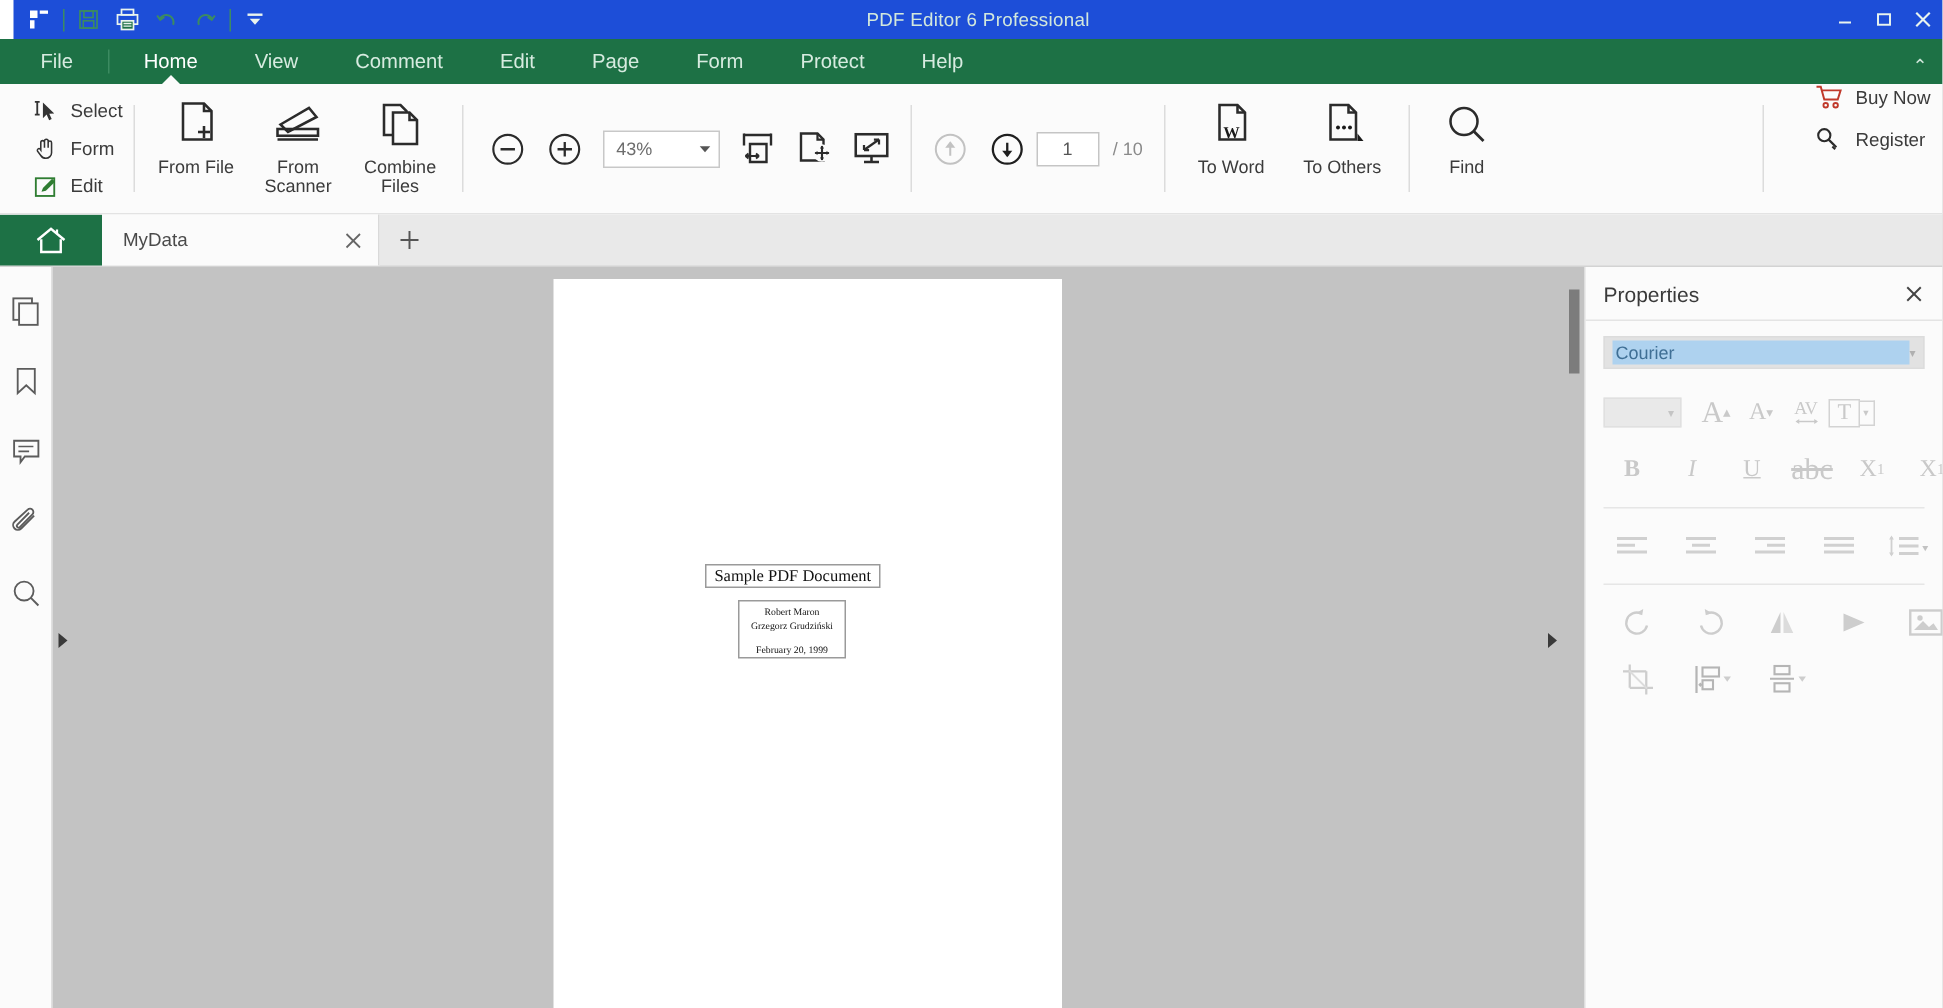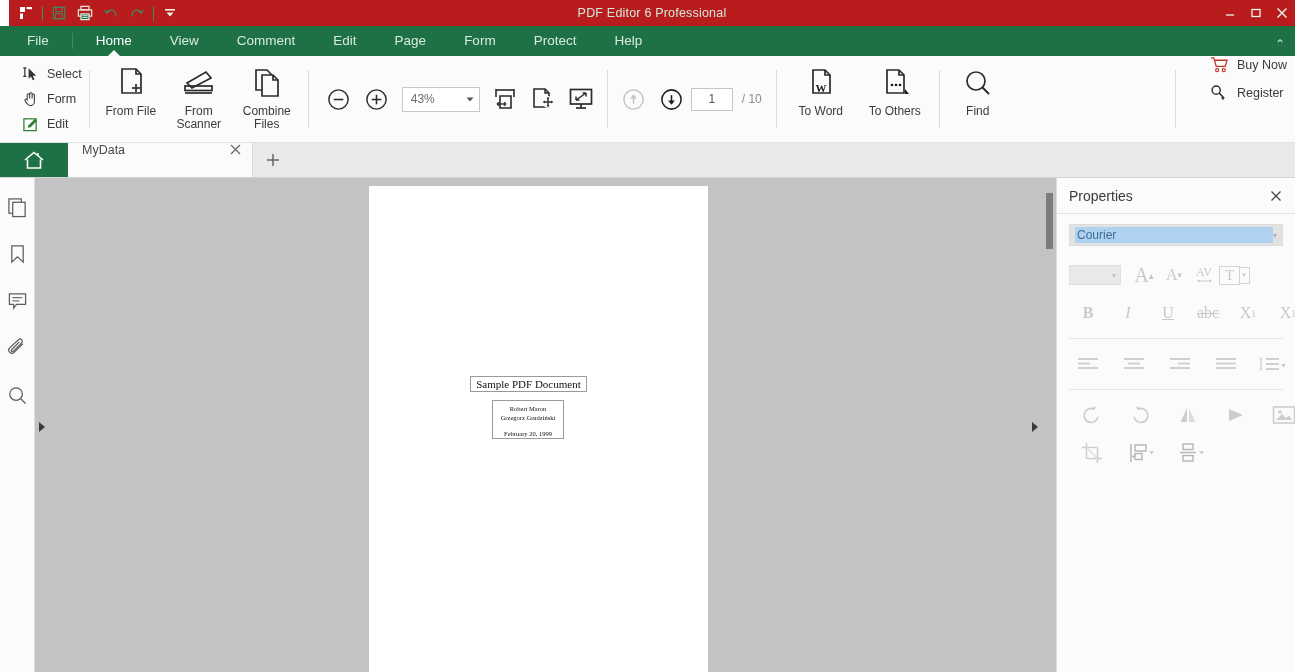--- a/index.html
+++ b/index.html
@@ -8,21 +8,21 @@
     width:1295px; height:672px;
     font-family:"Liberation Sans", sans-serif;
     background:#ffffff;
     overflow:hidden;
     -webkit-font-smoothing:antialiased;
   }
   .app { position:relative; width:1295px; height:672px; }
 
   
   .titlebar {
-    height:26px; background:#b91c1c; color:#cfe6da;
+    height:26px; background:#1d4ed8; color:#cfe6da;
     display:flex; align-items:center; position:relative;margin-left:9px;
   }
   .qa { display:flex; align-items:center; gap:0; padding-left:4px; }
   .qa-btn {
     width:26px; height:22px; display:flex; align-items:center; justify-content:center;
   }
   .qa-sep { width:1px; height:15px; background:#3c8b61; margin:0 3px; }
   .app-title {
     position:absolute; left:0; right:0; text-align:center;
     font-size:12.5px; color:#d3e8dc; letter-spacing:.2px; pointer-events:none;
@@ -93,21 +93,21 @@
   }
   .rightcol .rrow { display:flex; align-items:center; gap:8px; }
   .rightcol .rlbl { font-size:12.5px; color:#3b3b3b; }
 
   
   .tabbar { height:35px; background:#e9e9e9; display:flex; align-items:stretch; border-bottom:1px solid #d3d3d3; }
   .hometab {
     width:68px; background:#1d7145; display:flex; align-items:center; justify-content:center;
   }
   .doctab {
-    width:185px; background:#fbfbfb; display:flex; 
+    width:185px; background:#fbfbfb; display:flex; align-items:center;
     padding:0 10px 0 14px; border-right:1px solid #d9d9d9; position:relative;
   }
   .doctab .tname { font-size:12.5px; color:#4a4a4a; flex:1; }
   .tabplus { width:40px; display:flex; align-items:center; justify-content:center; color:#555; }
 
   
   .main { height:494px; display:flex; position:relative; }
   .leftbar {
     width:35px; background:#fbfbfb; border-right:1px solid #e0e0e0;
     display:flex; flex-direction:column; align-items:center; padding-top:14px; gap:17px;
@@ -618,21 +618,21 @@
           <div class="pbtn">
             <span style="border:1px solid #d3d3d3; padding:0 5px; font-family:'Liberation Serif',serif; font-size:15px; color:#c9c9c9;">T</span>
             <span style="border:1px solid #d3d3d3; border-left:none; font-size:7px; padding:3px 3px 4px 2px; color:#c9c9c9;">▾</span>
           </div>
         </div>
 
         <div class="prow" style="gap:10px; padding-left:4px;">
           <div class="pbtn fml" style="font-size:16px; font-weight:bold;">B</div>
           <div class="pbtn fml" style="font-size:16px; font-style:italic;">I</div>
           <div class="pbtn fml" style="font-size:16px; text-decoration:underline;">U</div>
-          <div class="pbtn fml" style="font-size:16px; text-decoration:line-through;">abc</div>
+          <div class="pbtn fml" style="font-size:20px; text-decoration:line-through;">abc</div>
           <div class="pbtn fml" style="font-size:16px;">
             <span>X</span>
               <sup style="font-size:10px;">1</sup>
           </div>
           <div class="pbtn fml" style="font-size:16px;">
             <span>X</span>
               <sub style="font-size:10px;">1</sub>
           </div>
         </div>
 

